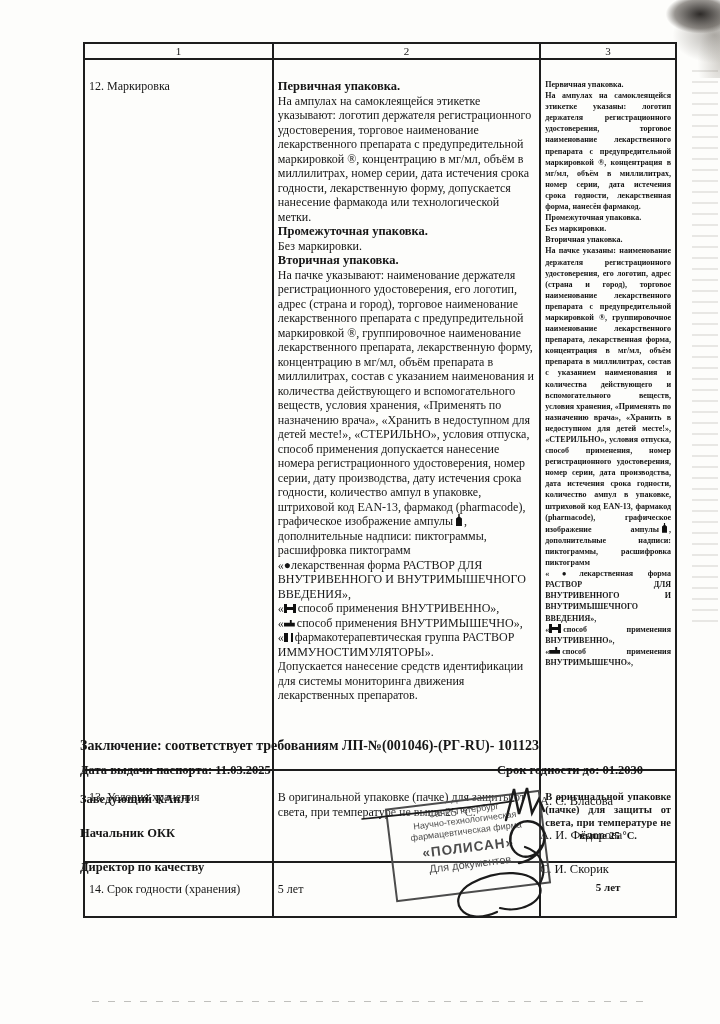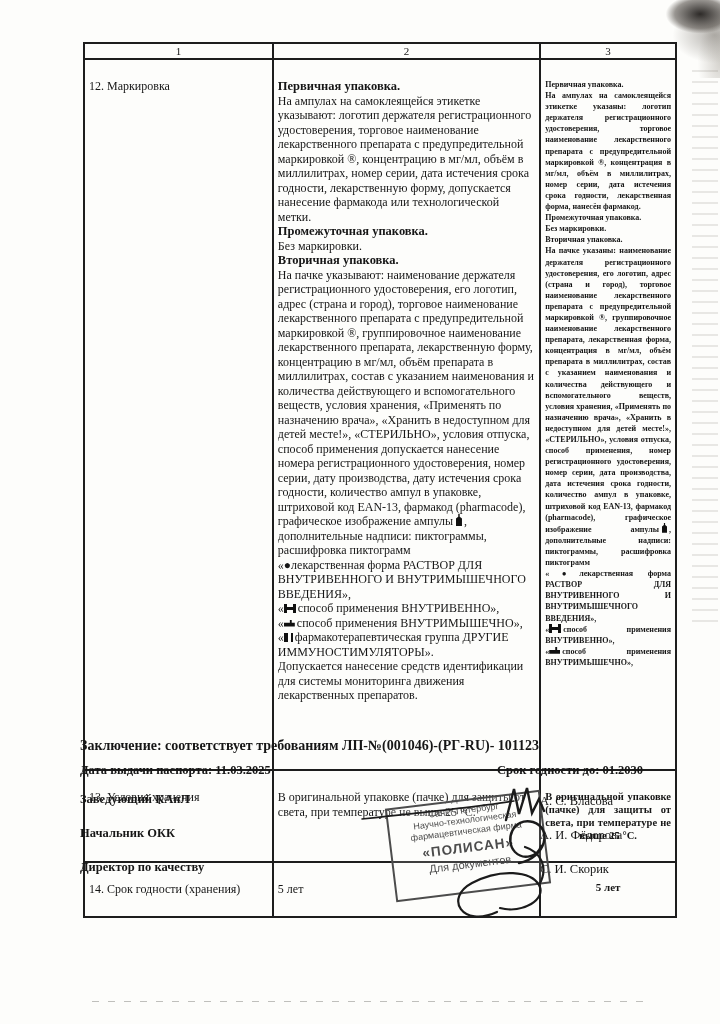--- a/index.html
+++ b/index.html
@@ -104,21 +104,21 @@
         <div class="fit tall">
           <span class="bh">Первичная упаковка.</span>
           <span>На ампулах на самоклеящейся этикетке указывают: логотип держателя регистрационного удостоверения, торговое наименование лекарственного препарата с предупредительной маркировкой ®, концентрацию в мг/мл, объём в миллилитрах, номер серии, дата истечения срока годности, лекарственную форму, допускается нанесение фармакода или технологической метки.</span>
           <span class="bh">Промежуточная упаковка.</span>
           <span class="blk">Без маркировки.</span>
           <span class="bh">Вторичная упаковка.</span>
           <span>На пачке указывают: наименование держателя регистрационного удостоверения, его логотип, адрес (страна и город), торговое наименование лекарственного препарата с предупредительной маркировкой ®, группировочное наименование лекарственного препарата, лекарственную форму, концентрацию в мг/мл, объём препарата в миллилитрах, состав с указанием наименования и количества действующего и вспомогательного веществ, условия хранения, «Применять по назначению врача», «Хранить в недоступном для детей месте!», «СТЕРИЛЬНО», условия отпуска, способ применения допускается нанесение номера регистрационного удостоверения, номер серии, дату производства, дату истечения срока годности, количество ампул в упаковке, штриховой код EAN-13, фармакод (pharmacode), графическое изображение ампулы</span><span class="ic ampoule"></span><span>, дополнительные надписи: пиктограммы, расшифровка пиктограмм</span>
           <span class="blk"><span>«</span><span class="dot-ic">●</span><span>лекарственная форма РАСТВОР ДЛЯ ВНУТРИВЕННОГО И ВНУТРИМЫШЕЧНОГО ВВЕДЕНИЯ»,</span></span>
           <span class="blk"><span>«</span><span class="ic ibeam"><span class="mid"></span></span><span>способ применения ВНУТРИВЕННО»,</span></span>
           <span class="blk"><span>«</span><span class="ic imstep"></span><span>способ применения ВНУТРИМЫШЕЧНО»,</span></span>
-          <span class="blk"><span>«</span><span class="ic bars"></span><span>фармакотерапевтическая группа ДРУГИЕ ИММУНОСТИМУЛЯТОРЫ».</span></span>
+          <span class="blk"><span>«</span><span class="ic bars"></span><span>фармакотерапевтическая группа РАСТВОР ИММУНОСТИМУЛЯТОРЫ».</span></span>
           <span class="blk">Допускается нанесение средств идентификации для системы мониторинга движения лекарственных препаратов.</span>
         </div>
       </td>
       <td class="c3">
         <div class="fit tall">
           <span class="bh">Первичная упаковка.</span>
           <span>На ампулах на самоклеящейся этикетке указаны: логотип держателя регистрационного удостоверения, торговое наименование лекарственного препарата с предупредительной маркировкой ®, концентрация в мг/мл, объём в миллилитрах, номер серии, дата истечения срока годности, лекарственная форма, нанесён фармакод.</span>
           <span class="bh">Промежуточная упаковка.</span>
           <span class="blk">Без маркировки.</span>
           <span class="bh">Вторичная упаковка.</span>

